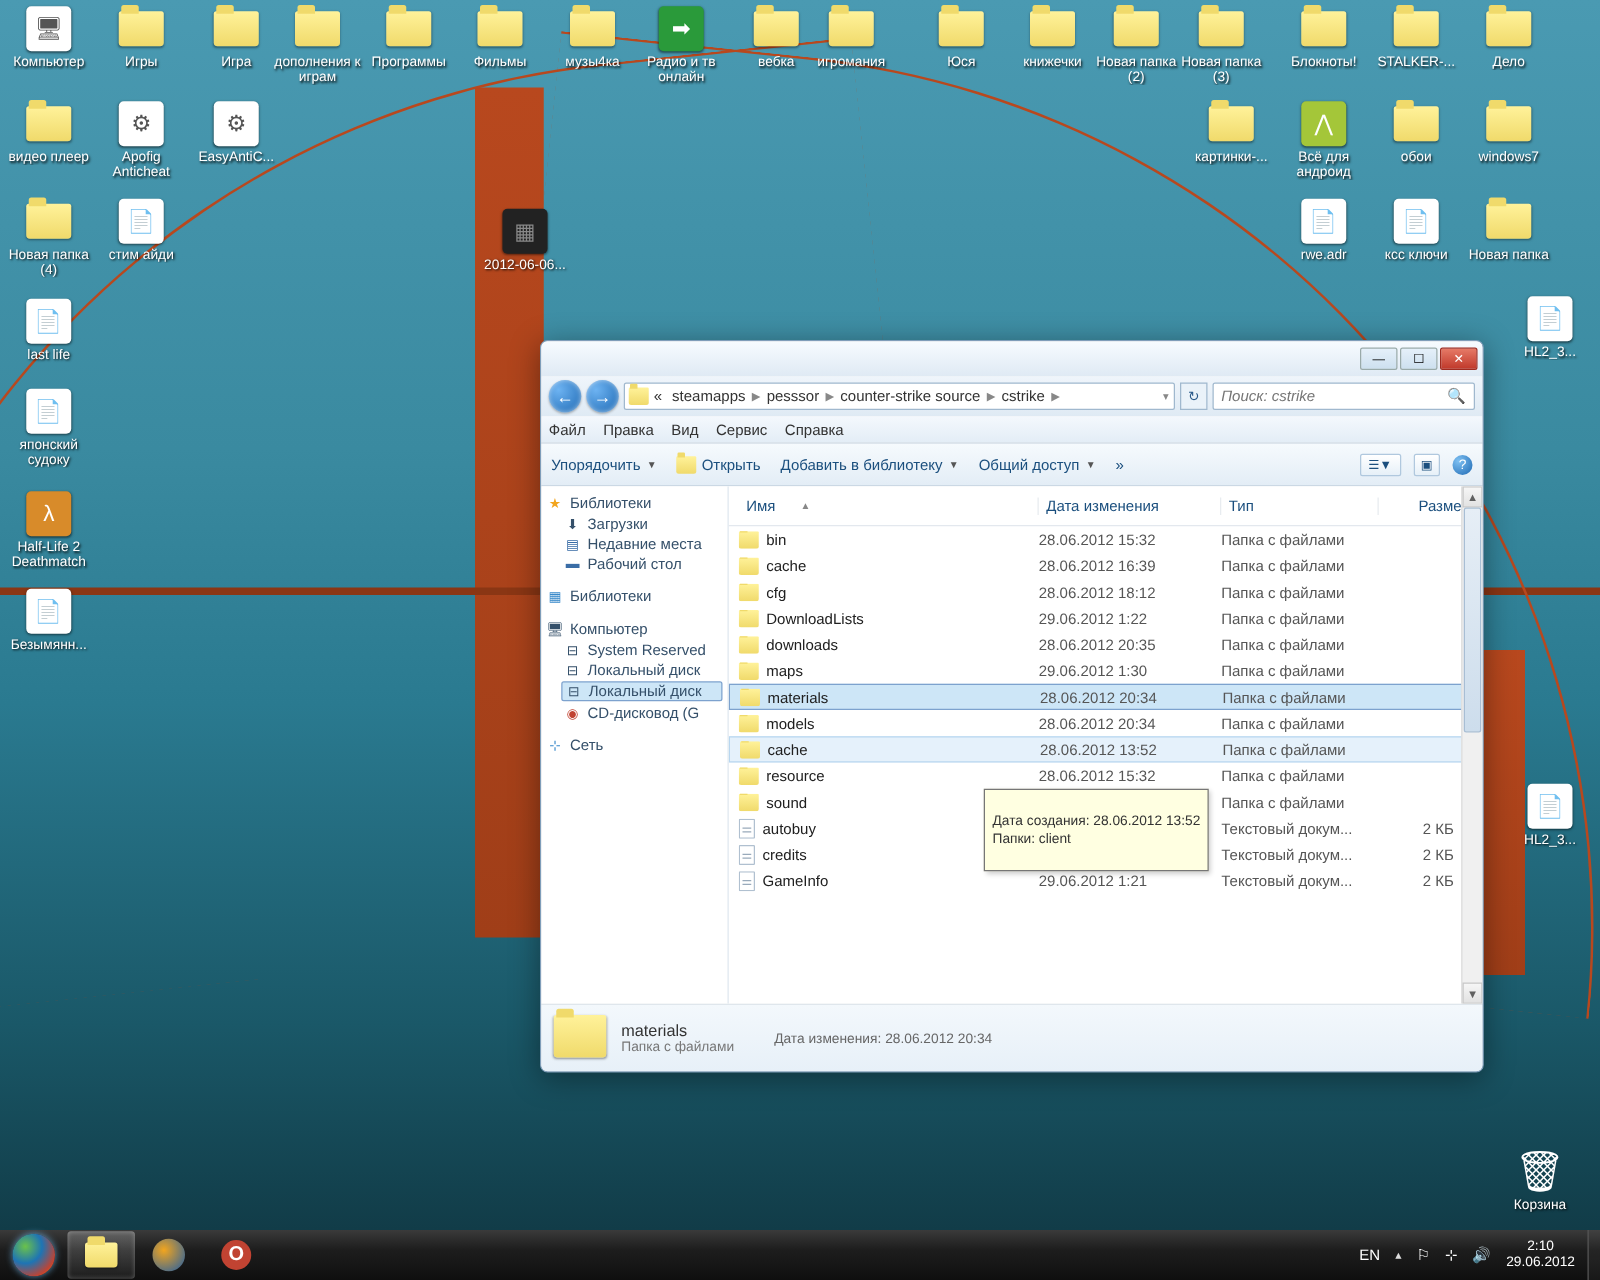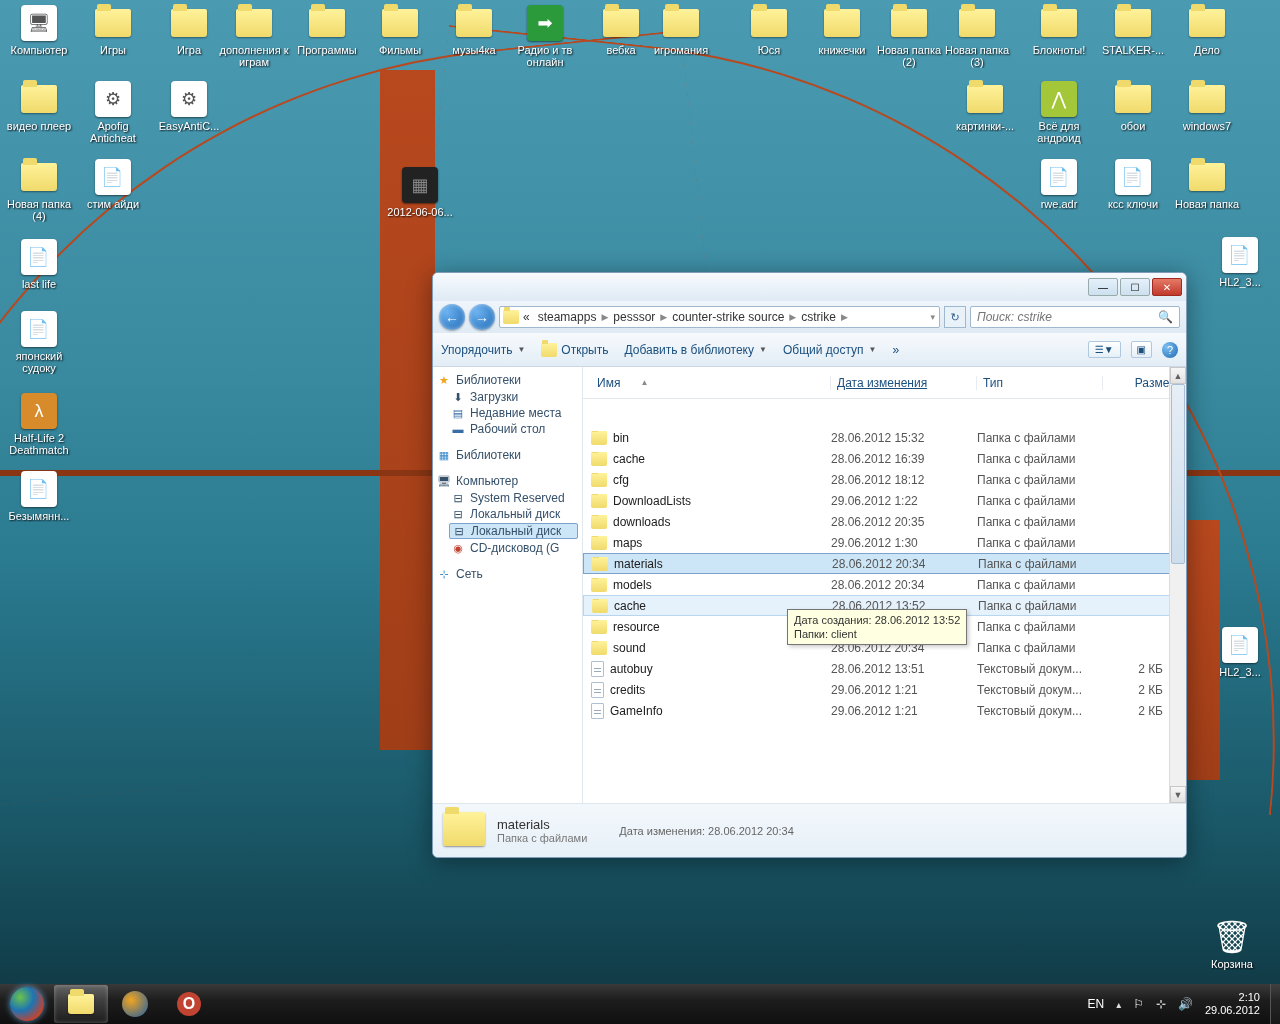--- a/index.html
+++ b/index.html
@@ -51,57 +51,57 @@
   .sb-group { margin-bottom:12px; }
   .sb-title { display:flex; align-items:center; gap:5px; margin-bottom:3px; cursor:pointer; }
   .sb-item { display:flex; align-items:center; gap:5px; margin:2px 0 2px 14px; cursor:pointer; white-space:nowrap; overflow:hidden; text-overflow:ellipsis; }
   .sb-item.selected { background:#cde6f7; border:1px solid #7da2ce; border-radius:2px; padding:0 2px; margin-left:12px; }
   .sb-icon { width:14px; height:14px; display:inline-flex; align-items:center; justify-content:center; font-size:11px; }
 
   .filepane { flex:1; display:flex; flex-direction:column; position:relative; }
   .col-headers { height:32px; display:flex; align-items:center; border-bottom:1px solid #e3e8ee; font-size:12px; color:#1b4f7e; padding-left:8px; }
   .col-headers .ch { border-right:1px solid #e8ecf0; padding:0 6px; cursor:pointer; }
   .ch-name { width:240px; display:flex; align-items:center; gap:20px;}
-  .ch-date { width:146px;text-decoration:underline; }
+  .ch-date { width:146px; }
   .ch-type { width:126px; }
   .ch-size { width:80px; text-align:right; }
 
-  .files { flex:1; overflow-y:auto; overflow-x:hidden; font-size:12px; color:#202020;margin-top:28px; }
+  .files { flex:1; overflow-y:auto; overflow-x:hidden; font-size:12px; color:#202020; }
   .file-row { height:21px; display:flex; align-items:center; padding-left:8px; cursor:pointer; }
   .file-row.selected { background:#cde6f7; border:1px solid #7da2ce; }
   .file-row.hover { background:#e5f1fb; border:1px solid #b8d6ef; }
   .file-row .fname { width:240px; display:flex; align-items:center; gap:6px; overflow:hidden; }
   .file-row .fdate { width:146px; color:#555; }
   .file-row .ftype { width:126px; color:#555; overflow:hidden; text-overflow:ellipsis; white-space:nowrap; }
   .file-row .fsize { width:60px; text-align:right; color:#555; }
   .small-folder { width:16px; height:14px; background:linear-gradient(#fff29a,#f0da6b); border-radius:1px 1px 2px 2px; position:relative; flex-shrink:0; }
   .small-folder::before { content:""; position:absolute; top:-3px; left:1px; width:6px; height:4px; background:#f0da6b; border-radius:1px 1px 0 0; }
   .small-file { width:13px; height:16px; background:#fff; border:1px solid #b0c0d0; border-radius:1px; flex-shrink:0; position:relative; }
   .small-file::after { content:""; position:absolute; top:3px; left:2px; right:2px; height:1px; box-shadow: 0 0 #9ab, 0 3px #9ab, 0 6px #9ab; }
 
-  .tooltip { position:absolute; left:204px; top:242px; background:#ffffe1; border:1px solid #767676; padding:3px 6px; font-size:11px; color:#333; z-index:10; box-shadow:2px 2px 4px rgba(0,0,0,.2); line-height:14px; }
+  .tooltip { position:absolute; left:204px; top:242px; background:#ffffe1; border:1px solid #767676; padding:18px 6px; font-size:11px; color:#333; z-index:10; box-shadow:2px 2px 4px rgba(0,0,0,.2); line-height:14px; }
 
   .scrollbar { position:absolute; right:0; top:0; bottom:0; width:17px; background:#f0f0f0; border-left:1px solid #dcdcdc; }
   .scrollbar .sb-btn { height:17px; background:linear-gradient(#f6f6f6,#e2e2e2); border:1px solid #c8c8c8; display:flex; align-items:center; justify-content:center; font-size:9px; color:#606060; cursor:pointer; }
   .scrollbar .sb-thumb { position:absolute; top:17px; left:1px; right:1px; height:180px; background:linear-gradient(#e6eef6,#cdddec); border:1px solid #a8bed4; border-radius:2px; cursor:pointer; }
 
   .details { height:54px; border-top:1px solid #dfe6ec; background:linear-gradient(#f3f8fc,#e7f0f8); display:flex; align-items:center; padding:4px 10px; gap:12px; font-size:12px; color:#4a4a4a; }
   .details .big-folder { width:42px; height:38px; }
   .details .fname2 { font-size:13px; color:#333; }
   .details .ftype2 { font-size:11px; color:#777; }
   .details .meta { margin-left:20px; color:#666; font-size:11px; }
 
   
   .taskbar { position:absolute; bottom:0; left:0; right:0; height:40px; background:linear-gradient(to bottom,#3a3a3a 0%,#1d1d1d 40%,#0f0f0f 100%); display:flex; align-items:center; z-index:20; }
   .start { width:54px; height:40px; display:flex; align-items:center; justify-content:center; cursor:pointer; }
   .start .orb { width:34px; height:34px; border-radius:50%; background:radial-gradient(circle at 30% 30%,#6bc24a,#1e74b4 40%,#c14332 75%,#f2a51e); box-shadow:0 0 6px rgba(120,200,255,.7); position:relative; }
   .tb-pin { width:54px; height:38px; display:flex; align-items:center; justify-content:center; cursor:pointer; border-radius:3px; }
   .tb-pin.active { background:linear-gradient(rgba(255,255,255,.22),rgba(255,255,255,.05)); box-shadow:inset 0 0 4px rgba(255,255,255,.3); }
   .tray { margin-left:auto; display:flex; align-items:center; gap:12px; padding:0 10px; color:#fff; font-size:11px; }
-  .tray .clock { text-align:right; line-height:13px; }
+  .tray .clock { text-align:center; line-height:13px; }
   .tray .lang { font-size:12px; cursor:pointer; }
   .tray .tri { font-size:10px; color:#ddd; cursor:pointer; }
   .show-desktop { width:10px; height:40px; border-left:1px solid #555; background:rgba(255,255,255,.04); cursor:pointer; }
 </style>
 </head>
 <body>
 
 <div class="wallpaper">
   <div class="bridge-deck"></div>
   <div class="cable1"></div>
@@ -359,20 +359,27 @@
       <span style="flex:1"></span>
       <span class="crumb-sep">▾</span>
     </div>
     <div class="refresh">↻</div>
     <div class="searchbox">
       <input placeholder="Поиск: cstrike" style="">
       <span style="color:#2a5a8a">🔍</span>
     </div>
   </div>
 
+  <div class="menubar">
+    <span>Файл</span>
+    <span>Правка</span>
+    <span>Вид</span>
+    <span>Сервис</span>
+    <span>Справка</span>
+  </div>
 
   <div class="toolbar">
     <div class="tb-item">
         <span>Упорядочить</span>
         <span class="dd">▼</span>
       </div>
     <div class="tb-item">
         <span class="small-folder"></span>
         <span>Открыть</span>
       </div>

